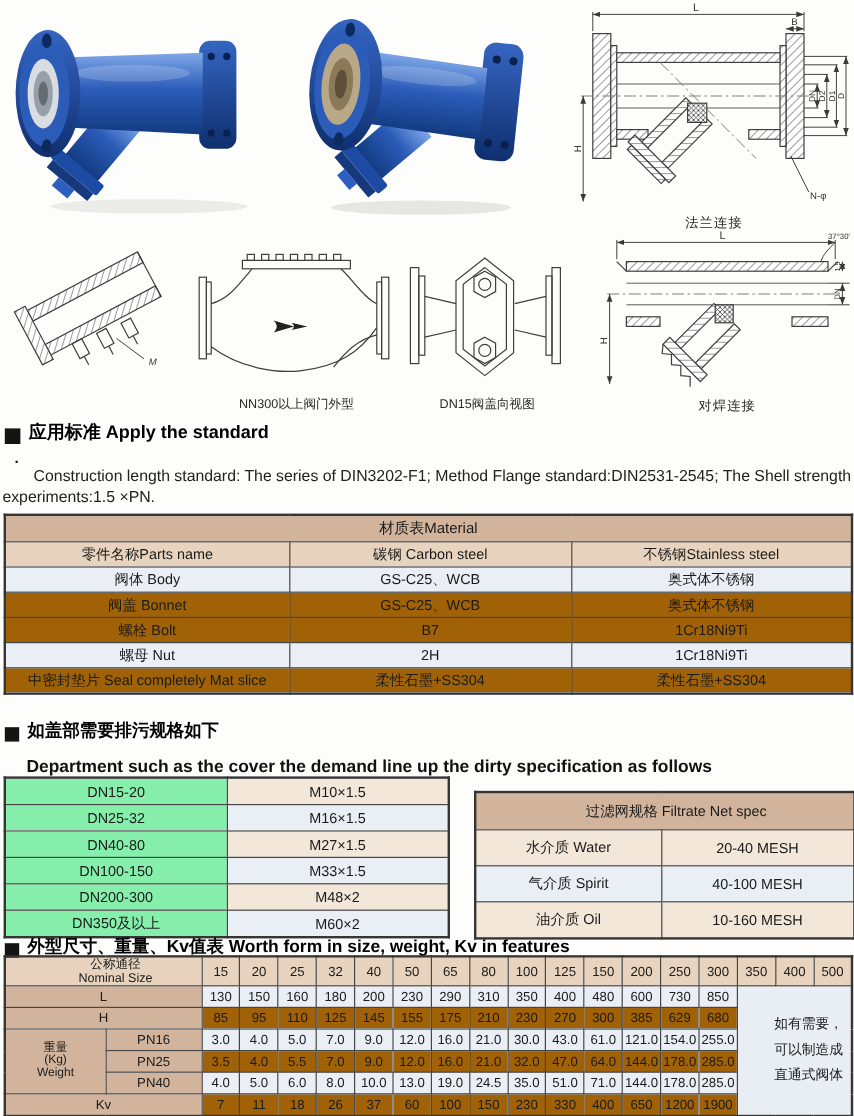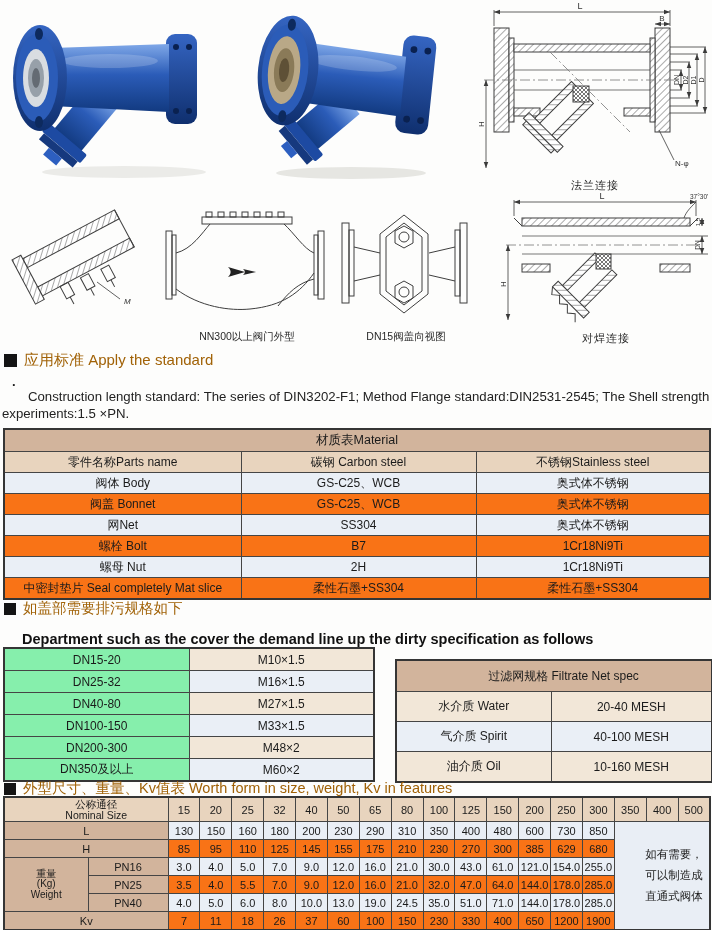--- a/index.html
+++ b/index.html
@@ -1,35 +1,35 @@
 <!DOCTYPE html>
 <html><head>
 <meta charset="utf-8">
 <style>
   html,body{margin:0;padding:0;background:#ffffff;}
   .page{position:relative;width:712px;height:930px;background:#fdfdfc;overflow:hidden;
         font-family:"Liberation Sans",sans-serif;color:#1b1b1b;}
   .abs{position:absolute;}
   .caption{font-size:11px;color:#2a2a2a;text-align:center;letter-spacing:1px;}
-  .sec-head{display:flex;align-items:center;gap:7px;font-weight:normal;font-size:15px;color:#a16207;}
+  .sec-head{display:flex;align-items:flex-end;gap:7px;font-weight:bold;font-size:15px;color:#000000;}
   .bullet{width:13px;height:13px;background:#141414;flex:0 0 auto;}
   .para{font-size:13.2px;line-height:17px;color:#222;text-indent:26px;}
   .lone-dot{font-size:13px;font-weight:bold;}
 
   table{border-collapse:collapse;table-layout:fixed;}
   td{border:1px solid #454545;text-align:center;vertical-align:middle;padding:0;overflow:hidden;white-space:nowrap;}
   .t-outer{border:2px solid #353535;}
 
   
   .mat{width:706px;font-size:12px;}
   .mat td{height:20px;}
   .mat .title td{height:21px;background:#d2b49c;font-size:12.5px;}
   .mat .hdr td{background:#e8d4be;}
   .rowblue td{background:#eaeff6;}
-  .rowcream td{background:#f97316;}
+  .rowcream td{background:#a16207;}
 
   
   .drain{width:370px;font-size:12px;}
   .drain td{height:21px;}
   .drain .lab{background:#86efac;}
   .cblue{background:#eaeff6;}
   .ccream{background:#f2e7d8;}
   .filt{width:316px;font-size:12px;}
   .filt td{height:29px;}
   .filt .title td{background:#d2b49c;padding-left:19px;}
@@ -346,25 +346,20 @@
     <tr class="rowblue">
       <td>阀体 Body</td>
       <td>GS-C25、WCB</td>
       <td>奥式体不锈钢</td>
     </tr>
     <tr class="rowcream">
       <td>阀盖 Bonnet</td>
       <td>GS-C25、WCB</td>
       <td>奥式体不锈钢</td>
     </tr>
-    <tr class="rowblue">
-      <td>网Net</td>
-      <td>SS304</td>
-      <td>奥式体不锈钢</td>
-    </tr>
     <tr class="rowcream">
       <td>螺栓 Bolt</td>
       <td>B7</td>
       <td>1Cr18Ni9Ti</td>
     </tr>
     <tr class="rowblue">
       <td>螺母 Nut</td>
       <td>2H</td>
       <td>1Cr18Ni9Ti</td>
     </tr>

